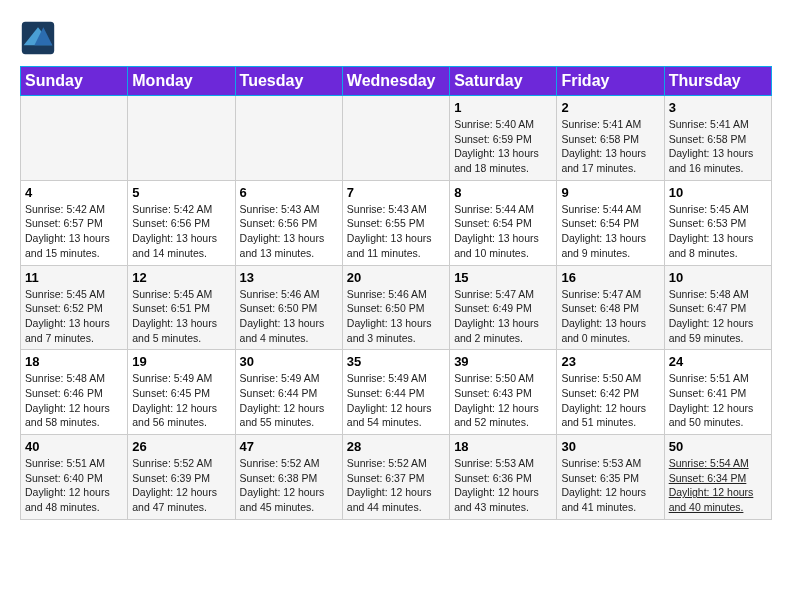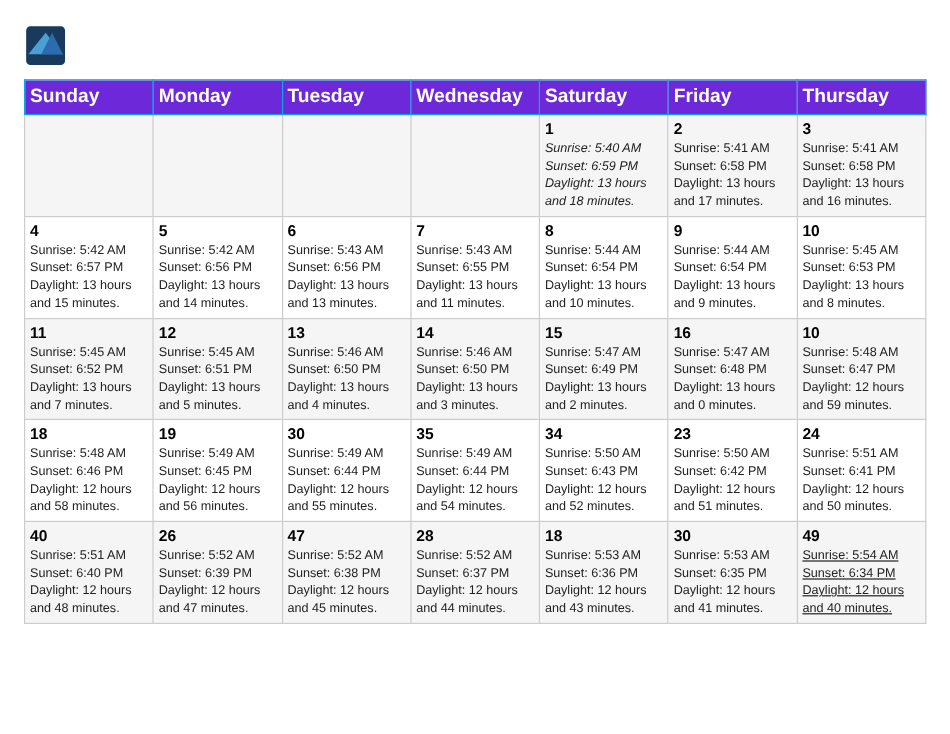--- a/index.html
+++ b/index.html
@@ -118,21 +118,21 @@
       </tr>
   </thead>
   <tbody id="calendar-body">
   <tr>
         <td class="empty"></td>
         <td class="empty"></td>
         <td class="empty"></td>
         <td class="empty"></td>
         <td>
           <span class="day-num">1</span>
-          <div class="day-info" style="white-space: pre-line; font-style: italic;">Sunrise: 5:40 AM
+          <div class="day-info" style="white-space: pre-line;">Sunrise: 5:40 AM
 Sunset: 6:59 PM
 Daylight: 13 hours
 and 18 minutes.</div>
         </td>
         <td>
           <span class="day-num">2</span>
           <div class="day-info" style="white-space: pre-line;">Sunrise: 5:41 AM
 Sunset: 6:58 PM
 Daylight: 13 hours
 and 17 minutes.</div>
@@ -212,21 +212,21 @@
 and 5 minutes.</div>
         </td>
         <td>
           <span class="day-num">13</span>
           <div class="day-info" style="white-space: pre-line;">Sunrise: 5:46 AM
 Sunset: 6:50 PM
 Daylight: 13 hours
 and 4 minutes.</div>
         </td>
         <td>
-          <span class="day-num">14</span>
+          <span class="day-num">20</span>
           <div class="day-info" style="white-space: pre-line;">Sunrise: 5:46 AM
 Sunset: 6:50 PM
 Daylight: 13 hours
 and 3 minutes.</div>
         </td>
         <td>
           <span class="day-num">15</span>
           <div class="day-info" style="white-space: pre-line;">Sunrise: 5:47 AM
 Sunset: 6:49 PM
 Daylight: 13 hours
@@ -270,21 +270,21 @@
 and 55 minutes.</div>
         </td>
         <td>
           <span class="day-num">35</span>
           <div class="day-info" style="white-space: pre-line;">Sunrise: 5:49 AM
 Sunset: 6:44 PM
 Daylight: 12 hours
 and 54 minutes.</div>
         </td>
         <td>
-          <span class="day-num">34</span>
+          <span class="day-num">39</span>
           <div class="day-info" style="white-space: pre-line;">Sunrise: 5:50 AM
 Sunset: 6:43 PM
 Daylight: 12 hours
 and 52 minutes.</div>
         </td>
         <td>
           <span class="day-num">23</span>
           <div class="day-info" style="white-space: pre-line;">Sunrise: 5:50 AM
 Sunset: 6:42 PM
 Daylight: 12 hours
@@ -335,21 +335,21 @@
 and 43 minutes.</div>
         </td>
         <td>
           <span class="day-num">30</span>
           <div class="day-info" style="white-space: pre-line;">Sunrise: 5:53 AM
 Sunset: 6:35 PM
 Daylight: 12 hours
 and 41 minutes.</div>
         </td>
         <td>
-          <span class="day-num">49</span>
+          <span class="day-num">50</span>
           <div class="day-info" style="white-space: pre-line; text-decoration: underline;">Sunrise: 5:54 AM
 Sunset: 6:34 PM
 Daylight: 12 hours
 and 40 minutes.</div>
         </td>
       </tr>
     </tbody>
 </table>
 
 </body></html>

